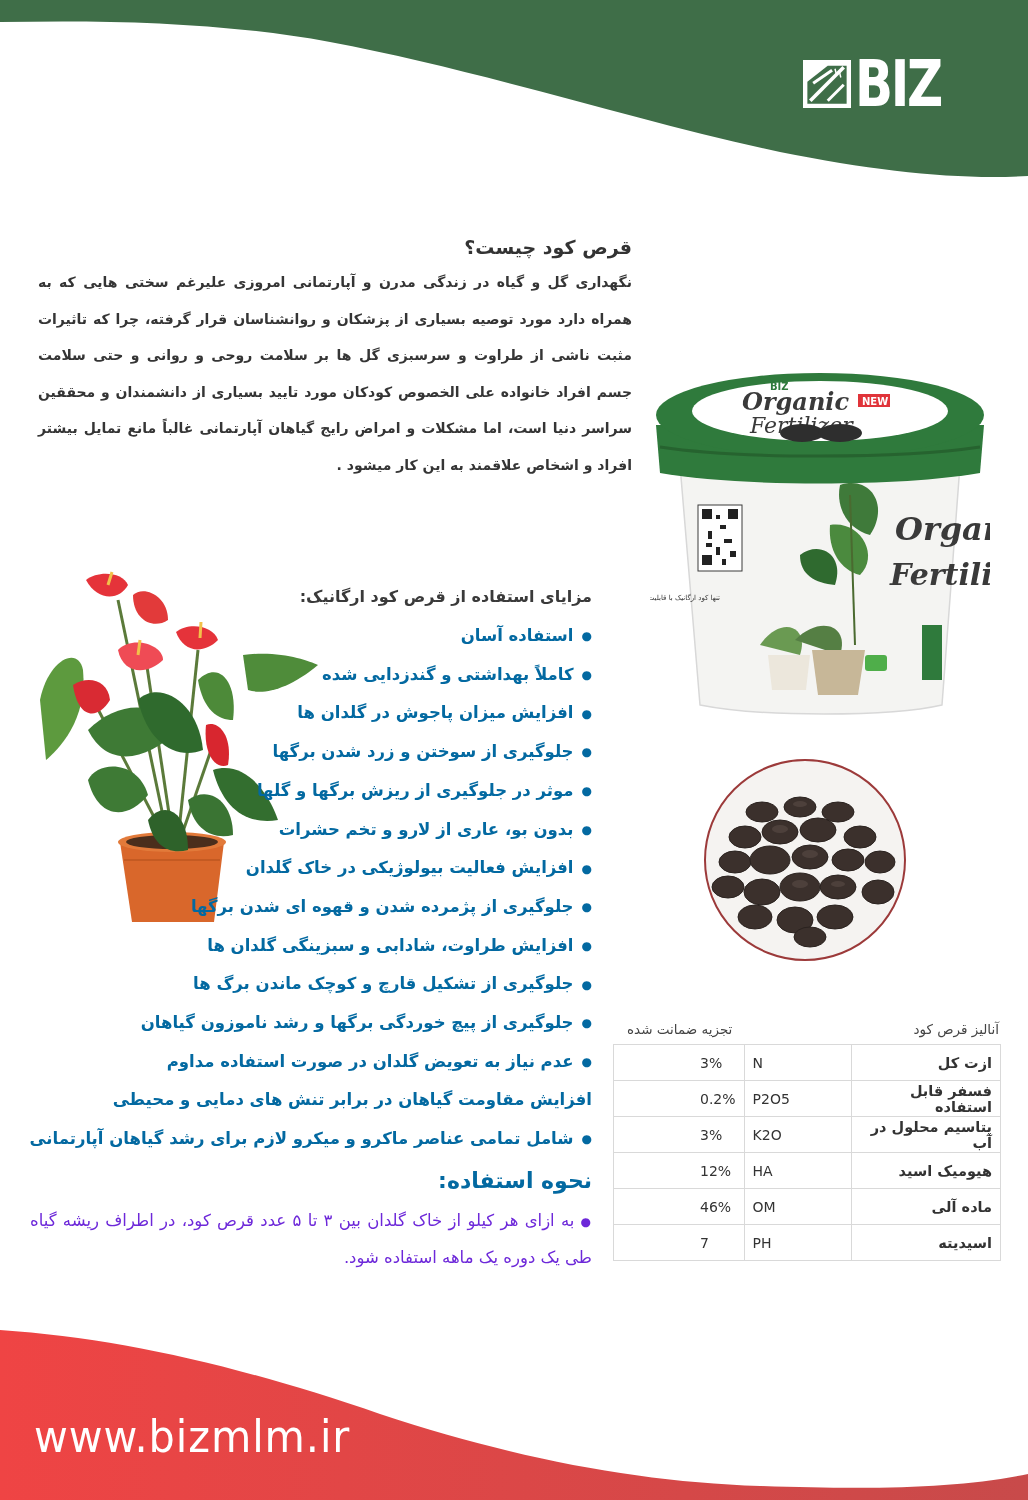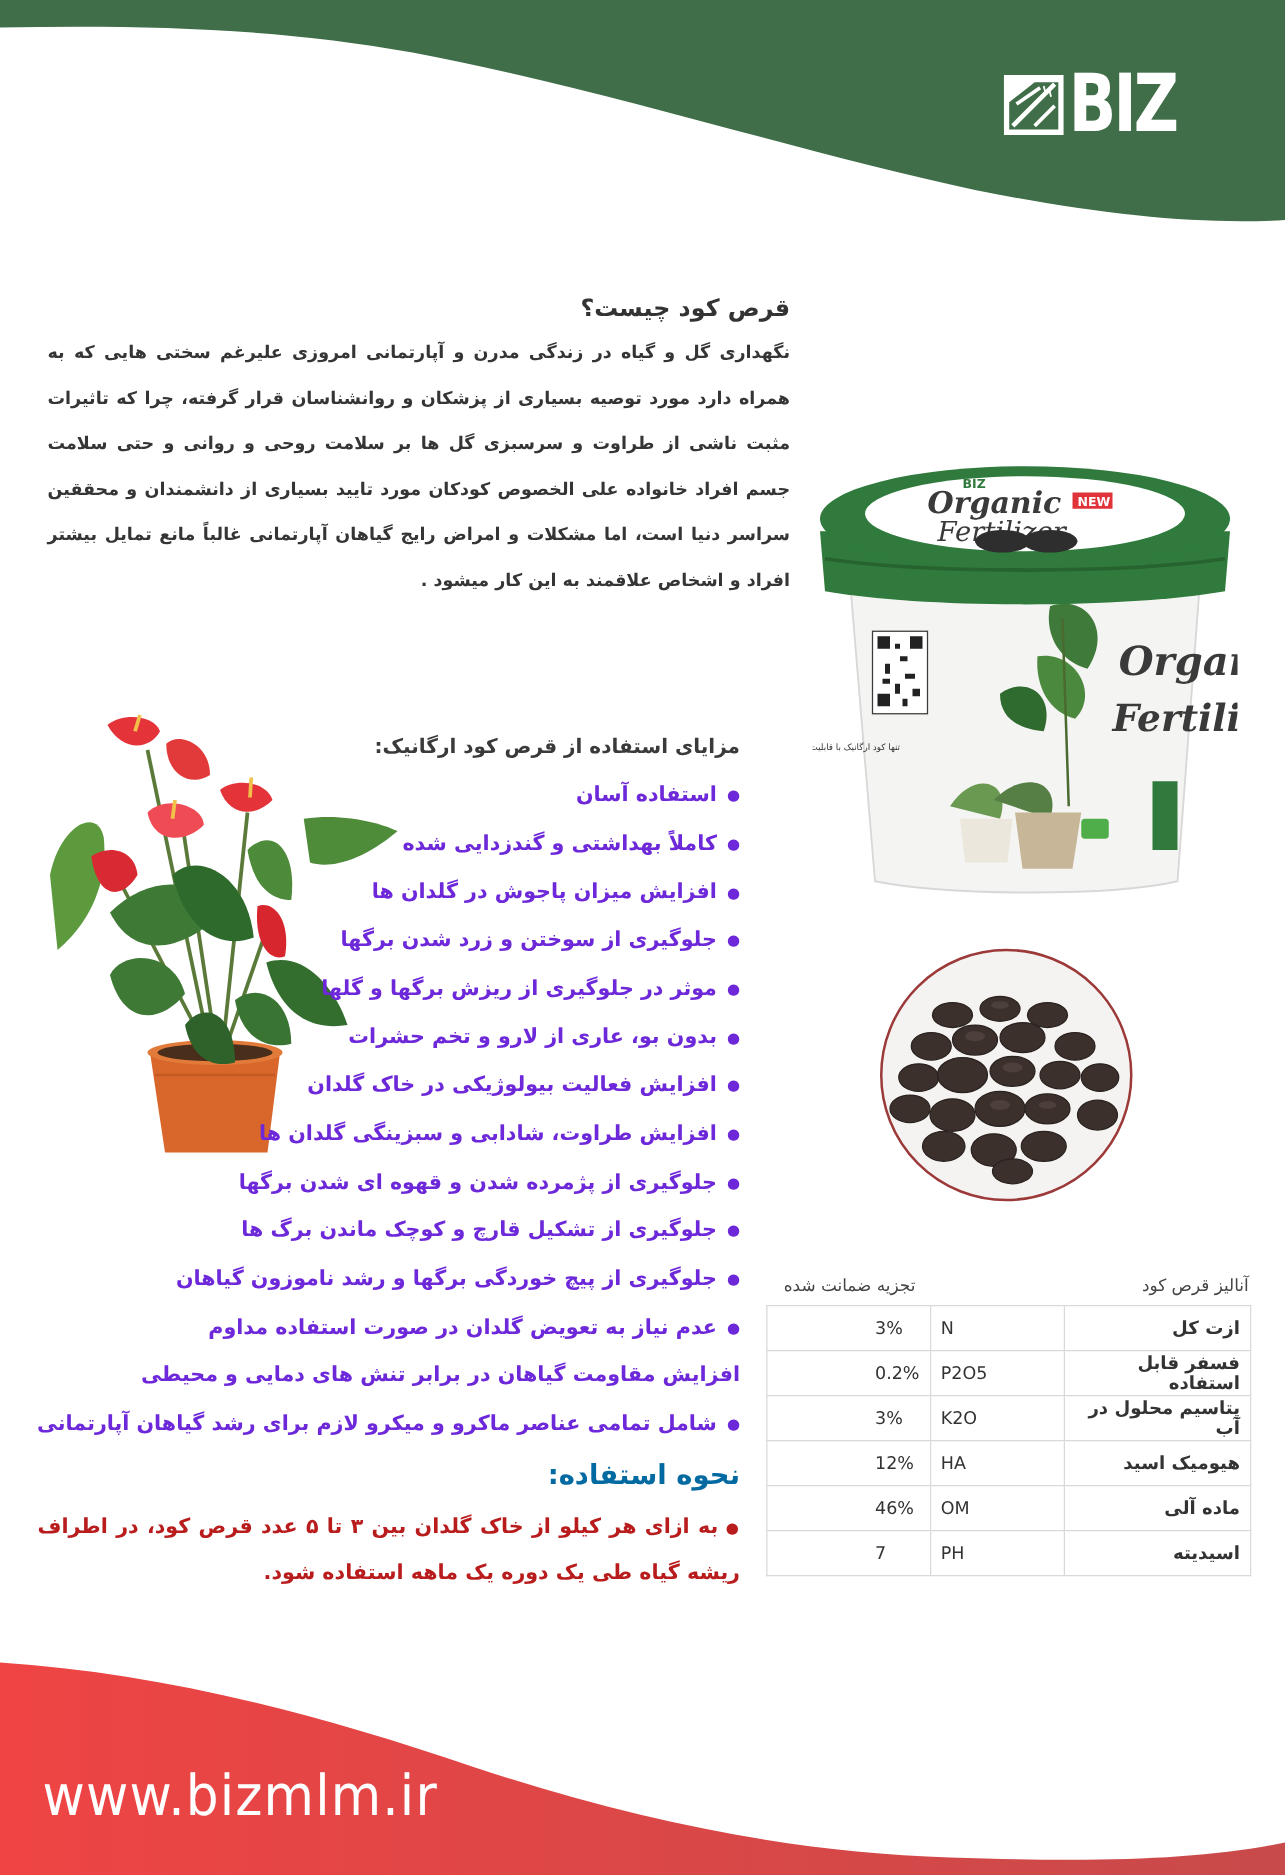--- a/index.html
+++ b/index.html
@@ -15,27 +15,27 @@
 
   .rtl { direction: rtl; text-align: right; }
 
   .intro { position: absolute; left: 38px; top: 232px; width: 594px; z-index: 2; }
   .intro-title { font-size: 19px; font-weight: bold; color: #333; line-height: 30px; }
   .intro-body { font-size: 14px; font-weight: bold; color: #353535; line-height: 36.5px; text-align: justify; text-align-last: right; margin-top: 2px; }
 
   .benefits { position: absolute; left: 100px; top: 582px; width: 492px; z-index: 2; }
   .benefits-title { font-size: 16px; font-weight: bold; color: #3a3a3a; line-height: 30px; }
   .benefits-list { list-style: none; margin-top: 5px; }
-  .benefits-list li { font-size: 16.5px; font-weight: bold; color: #6d28d9; line-height: 38.4px; white-space: nowrap; }
+  .benefits-list li { font-size: 16.5px; font-weight: bold; color: #0369a1; line-height: 38.4px; white-space: nowrap; }
   .benefits-list li .bullet { display: inline-block; margin-left: 8px; font-size: 12px; vertical-align: middle; }
   .benefits-list li.no-bullet { padding-right: 0; }
 
   .usage { position: absolute; left: 30px; top: 1165px; width: 562px; z-index: 2; }
   .usage-title { font-size: 22px; font-weight: bold; color: #0369a1; line-height: 32px; }
-  .usage-body { font-size: 16.5px; font-weight: bold; color: #b91c1c; line-height: 35px; margin-top: 6px; text-align: justify; text-align-last: right; }
+  .usage-body { font-size: 16.5px; font-weight: normal; color: #6d28d9; line-height: 35px; margin-top: 6px; text-align: justify; text-align-last: right; }
 
   .plant-img { position: absolute; left: 28px; top: 560px; width: 290px; height: 370px; z-index: 1; }
   .bucket-img { position: absolute; left: 650px; top: 355px; width: 340px; height: 370px; z-index: 1; }
   .pellets-img { position: absolute; left: 700px; top: 752px; width: 210px; height: 210px; z-index: 1; }
 
   .analysis { position: absolute; left: 613px; top: 1018px; width: 388px; z-index: 2; }
   .analysis-head { display: flex; justify-content: space-between; direction: rtl; font-size: 13.5px; color: #444; height: 26px; line-height: 22px; padding: 0 2px 0 14px; }
   .analysis-table { width: 388px; border-collapse: collapse; direction: rtl; }
   .analysis-table td { border: 1.5px solid #d9d9d9; height: 36px; font-size: 14px; color: #333; padding: 0 8px; }
   .analysis-table td.c-name { width: 157px; text-align: right; font-weight: bold; font-size: 14.5px; margin-top: 45px; }
@@ -196,22 +196,22 @@
 <div class="benefits rtl">
   <div class="benefits-title">مزایای استفاده از قرص کود ارگانیک:</div>
   <ul class="benefits-list">
     <li><span class="bullet">●</span><span>استفاده آسان</span></li>
     <li><span class="bullet">●</span><span>کاملاً بهداشتی و گندزدایی شده</span></li>
     <li><span class="bullet">●</span><span>افزایش میزان پاجوش در گلدان ها</span></li>
     <li><span class="bullet">●</span><span>جلوگیری از سوختن و زرد شدن برگها</span></li>
     <li><span class="bullet">●</span><span>موثر در جلوگیری از ریزش برگها و گلها</span></li>
     <li><span class="bullet">●</span><span>بدون بو، عاری از لارو و تخم حشرات</span></li>
     <li><span class="bullet">●</span><span>افزایش فعالیت بیولوژیکی در خاک گلدان</span></li>
+    <li><span class="bullet">●</span><span>جلوگیری از پژمرده شدن و قهوه ای شدن برگها</span></li>
     <li><span class="bullet">●</span><span>افزایش طراوت، شادابی و سبزینگی گلدان ها</span></li>
-    <li><span class="bullet">●</span><span>جلوگیری از پژمرده شدن و قهوه ای شدن برگها</span></li>
     <li><span class="bullet">●</span><span>جلوگیری از تشکیل قارچ و کوچک ماندن برگ ها</span></li>
     <li><span class="bullet">●</span><span>جلوگیری از پیچ خوردگی برگها و رشد ناموزون گیاهان</span></li>
     <li><span class="bullet">●</span><span>عدم نیاز به تعویض گلدان در صورت استفاده مداوم</span></li>
     <li class="no-bullet"><span>افزایش مقاومت گیاهان در برابر تنش های دمایی و محیطی</span></li>
     <li><span class="bullet">●</span><span>شامل تمامی عناصر ماکرو و میکرو لازم برای رشد گیاهان آپارتمانی</span></li>
   </ul>
 </div>
 
 <div class="usage rtl">
   <div class="usage-title">نحوه استفاده:</div>

